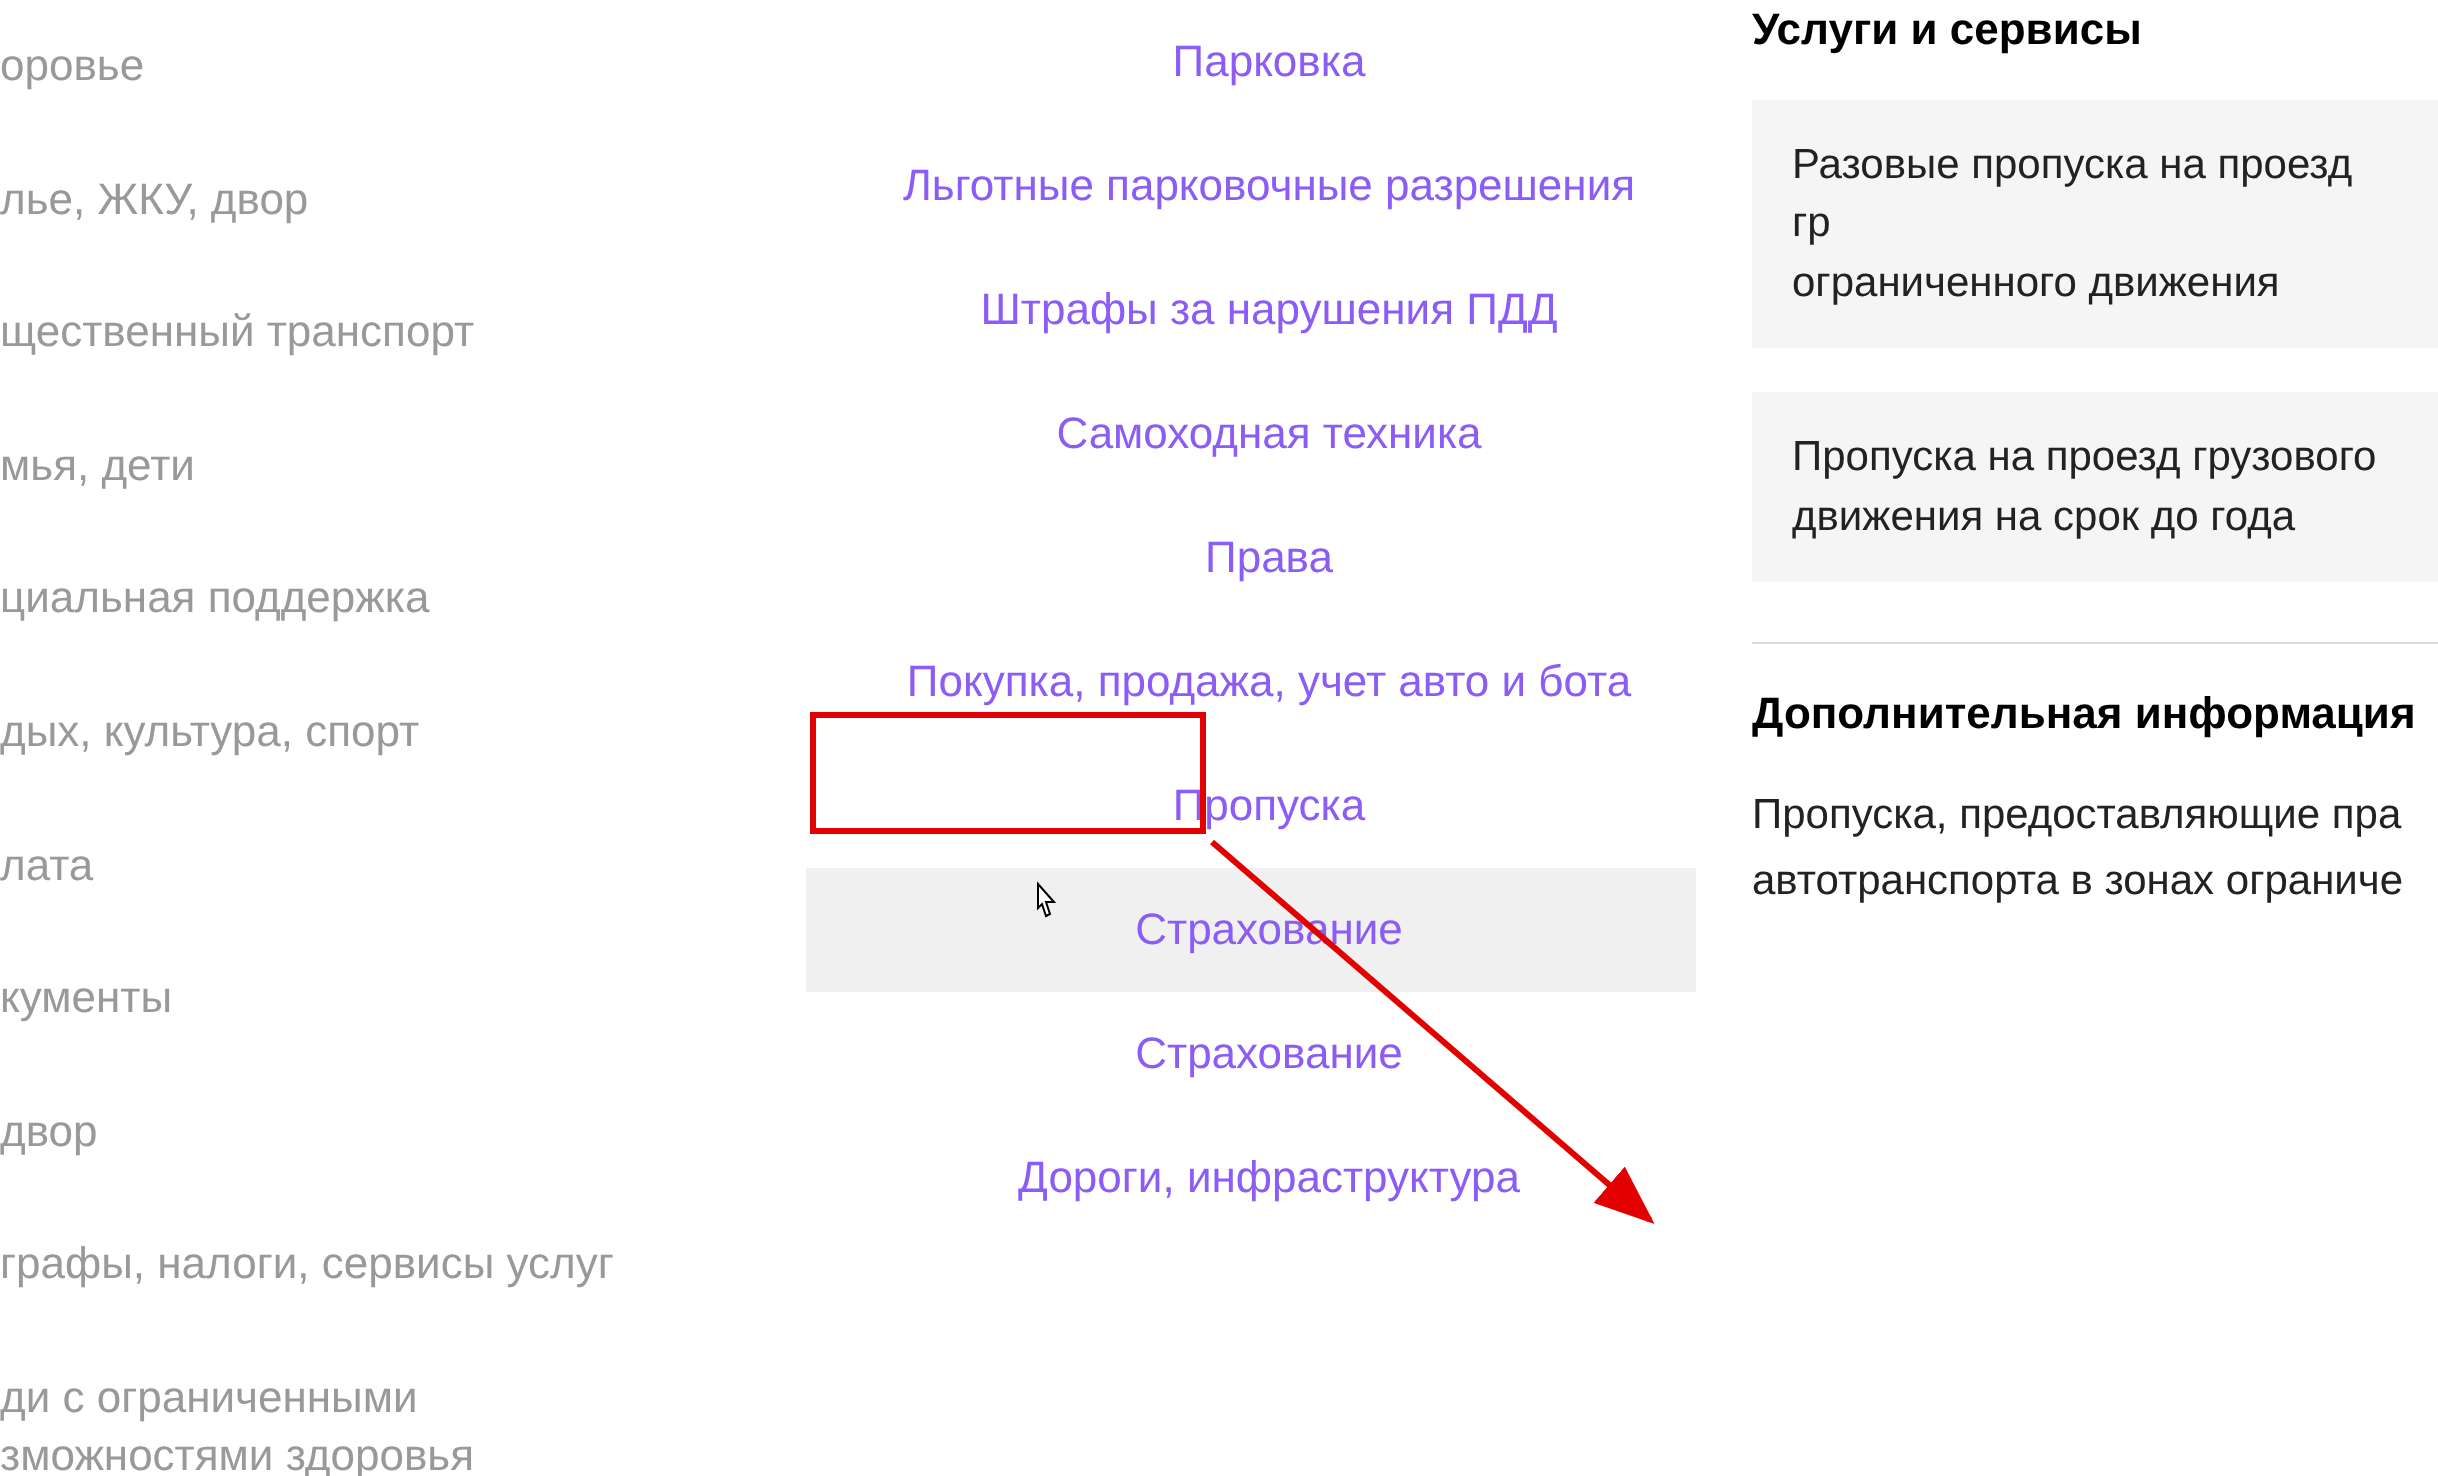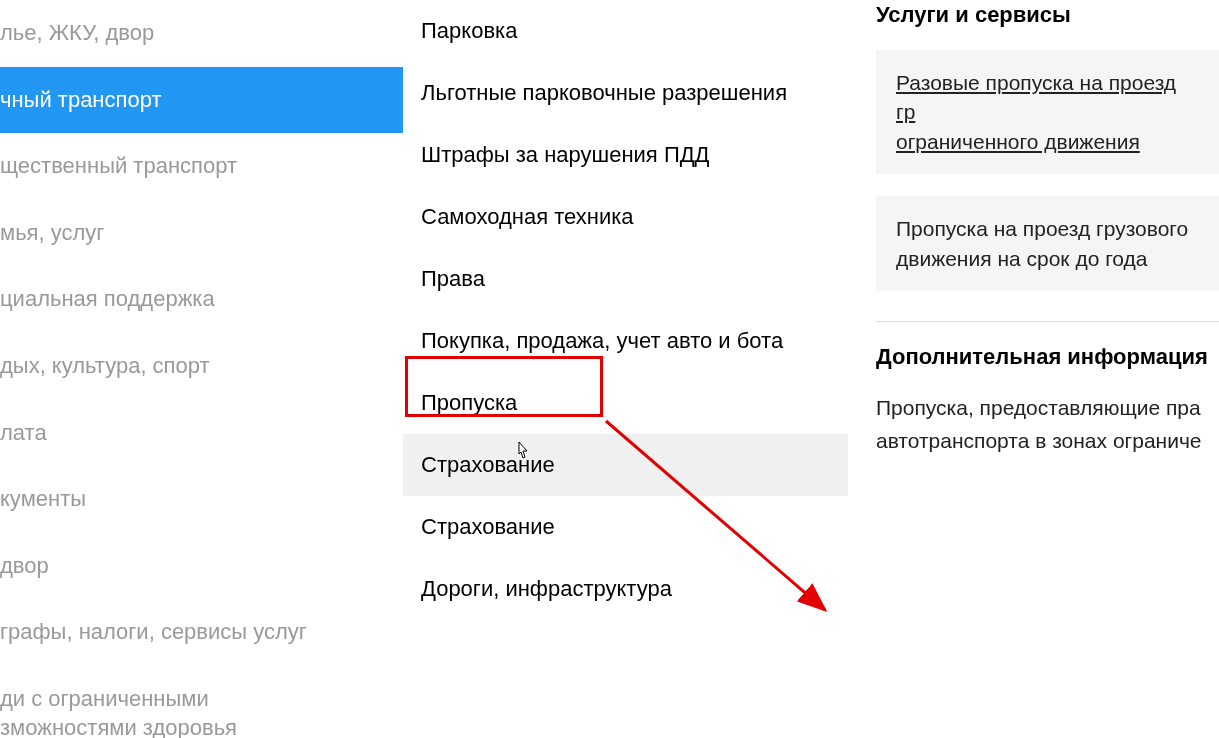--- a/index.html
+++ b/index.html
@@ -38,23 +38,24 @@
     }
     .middle-col {
       width: 445px;
       flex-shrink: 0;
       padding-left: 18px;
       padding-top: 0;
     }
     .middle-item {
       padding: 18px 0;
       font-size: 22px;
-      color: #000000;
+      color: #8b5cf6;
       cursor: pointer;
       position: relative;
+      text-align: center;
     }
     .middle-item.hovered {
       background: #f0f0f0;
     }
     .highlight-box {
       position: absolute;
       border: 3px solid #e30000;
       pointer-events: none;
       z-index: 10;
     }
@@ -99,24 +100,24 @@
       position: absolute;
       z-index: 15;
       pointer-events: none;
     }
   </style>
 </head>
 <body>
 
 <div class="container">
   <div class="sidebar">
+    <div class="sidebar-item">оровье</div>
     <div class="sidebar-item">лье, ЖКУ, двор</div>
-    <div class="sidebar-item active">чный транспорт</div>
     <div class="sidebar-item">щественный транспорт</div>
-    <div class="sidebar-item">мья, услуг</div>
+    <div class="sidebar-item">мья, дети</div>
     <div class="sidebar-item">циальная поддержка</div>
     <div class="sidebar-item">дых, культура, спорт</div>
     <div class="sidebar-item">лата</div>
     <div class="sidebar-item">кументы</div>
     <div class="sidebar-item">двор</div>
     <div class="sidebar-item">графы, налоги, сервисы услуг</div>
     <div class="sidebar-item" style="white-space: pre-line;">ди с ограниченными
 зможностями здоровья</div>
   </div>
 
@@ -128,21 +129,21 @@
     <div class="middle-item">Права</div>
     <div class="middle-item">Покупка, продажа, учет авто и бота</div>
     <div class="middle-item">Пропуска</div>
     <div class="middle-item hovered" style="margin-left:-18px; padding-left:18px; width: calc(100% + 18px);">Страхование</div>
     <div class="middle-item">Страхование</div>
     <div class="middle-item">Дороги, инфраструктура</div>
   </div>
 
   <div class="right-col">
     <div class="right-heading">Услуги и сервисы</div>
-    <div class="service-card" style="white-space: pre-line; text-decoration: underline;">Разовые пропуска на проезд гр
+    <div class="service-card" style="white-space: pre-line;">Разовые пропуска на проезд гр
 ограниченного движения</div>
     <div class="service-card" style="white-space: pre-line;">Пропуска на проезд грузового
 движения на срок до года</div>
     <hr class="divider">
     <div class="right-heading">Дополнительная информация</div>
     <div class="info-text" style="white-space: pre-line;">Пропуска, предоставляющие пра
 автотранспорта в зонах ограниче</div>
   </div>
 </div>
 

